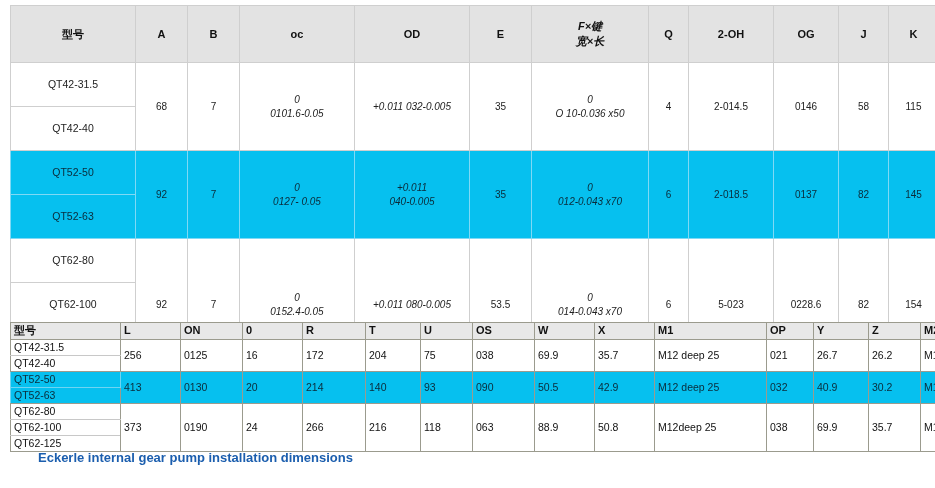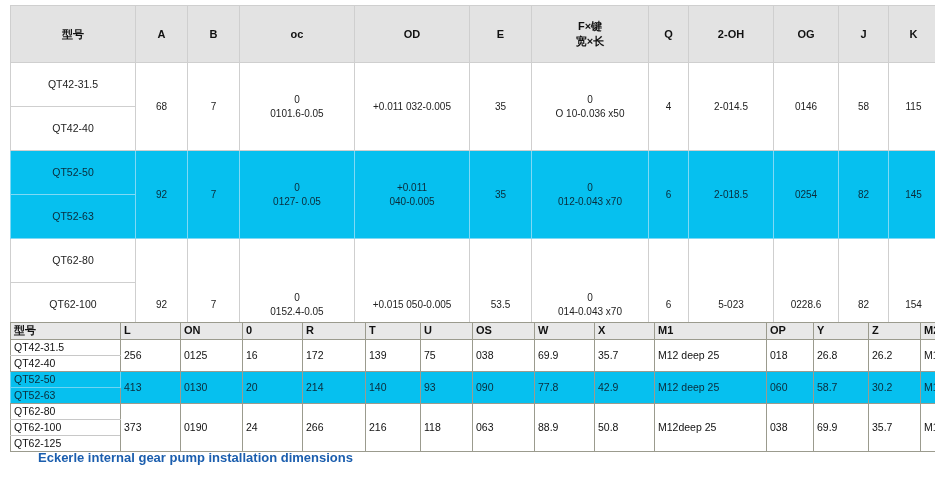--- a/index.html
+++ b/index.html
@@ -52,21 +52,21 @@
   }
   table.t1 td.model {
     height: 39px;
     font-size: 10.5px;
   }
   table.t1 tr.hl td {
     background: #06c0ef;
     color: #0b2b3a;
     border-color: #7fd9f5;
   }
-  .two-line { white-space: pre-line; }
+  .two-line { white-space: pre-line; font-style: italic; }
 
   
   .bot-table-wrap {
     position: absolute;
     left: 10px;
     top: 322px;
     width: 915px;
   }
   table.t2 {
     border-collapse: collapse;
@@ -185,36 +185,36 @@
         <td rowspan="2">7</td>
         <td rowspan="2" class="two-line">0
 0127- 0.05</td>
         <td rowspan="2" class="two-line">+0.011
 040-0.005</td>
         <td rowspan="2">35</td>
         <td rowspan="2" class="two-line">0
 012-0.043 x70</td>
         <td rowspan="2">6</td>
         <td rowspan="2">2-018.5</td>
-        <td rowspan="2">0254</td>
+        <td rowspan="2">0137</td>
         <td rowspan="2">82</td>
         <td rowspan="2">145</td>
 
       </tr>
       <tr class="hl">
         <td class="model">QT52-63</td>
       </tr>
 
       <tr>
         <td class="model">QT62-80</td>
         <td rowspan="3">92</td>
         <td rowspan="3">7</td>
         <td rowspan="3" class="two-line">0
 0152.4-0.05</td>
-        <td rowspan="3" class="two-line">+0.015 050-0.005</td>
+        <td rowspan="3" class="two-line">+0.011 080-0.005</td>
         <td rowspan="3">53.5</td>
         <td rowspan="3" class="two-line">0
 014-0.043 x70</td>
         <td rowspan="3">6</td>
         <td rowspan="3">5-023</td>
         <td rowspan="3">0228.6</td>
         <td rowspan="3">82</td>
         <td rowspan="3">154</td>
 
       </tr>
@@ -267,49 +267,49 @@
       </tr>
     </thead>
     <tbody>
 
       <tr>
         <td class="model2 modeltop">QT42-31.5</td>
         <td rowspan="2">256</td>
         <td rowspan="2">0125</td>
         <td rowspan="2">16</td>
         <td rowspan="2">172</td>
-        <td rowspan="2">139</td>
+        <td rowspan="2">204</td>
         <td rowspan="2">75</td>
         <td rowspan="2">038</td>
         <td rowspan="2">69.9</td>
         <td rowspan="2">35.7</td>
         <td rowspan="2">M12 deep 25</td>
-        <td rowspan="2">018</td>
-        <td rowspan="2">26.8</td>
+        <td rowspan="2">021</td>
+        <td rowspan="2">26.7</td>
         <td rowspan="2">26.2</td>
         <td rowspan="2">M10 deep 20</td>
       </tr>
       <tr>
         <td class="model2 modelbot">QT42-40</td>
       </tr>
 
       <tr class="hl">
         <td class="model2 modeltop">QT52-50</td>
         <td rowspan="2">413</td>
         <td rowspan="2">0130</td>
         <td rowspan="2">20</td>
         <td rowspan="2">214</td>
         <td rowspan="2">140</td>
         <td rowspan="2">93</td>
         <td rowspan="2">090</td>
-        <td rowspan="2">77.8</td>
+        <td rowspan="2">50.5</td>
         <td rowspan="2">42.9</td>
         <td rowspan="2">M12 deep 25</td>
-        <td rowspan="2">060</td>
-        <td rowspan="2">58.7</td>
+        <td rowspan="2">032</td>
+        <td rowspan="2">40.9</td>
         <td rowspan="2">30.2</td>
         <td rowspan="2">M10 deep 20</td>
       </tr>
       <tr class="hl">
         <td class="model2 modelbot">QT52-63</td>
       </tr>
 
       <tr>
         <td class="model2 modeltop">QT62-80</td>
         <td rowspan="3">373</td>

